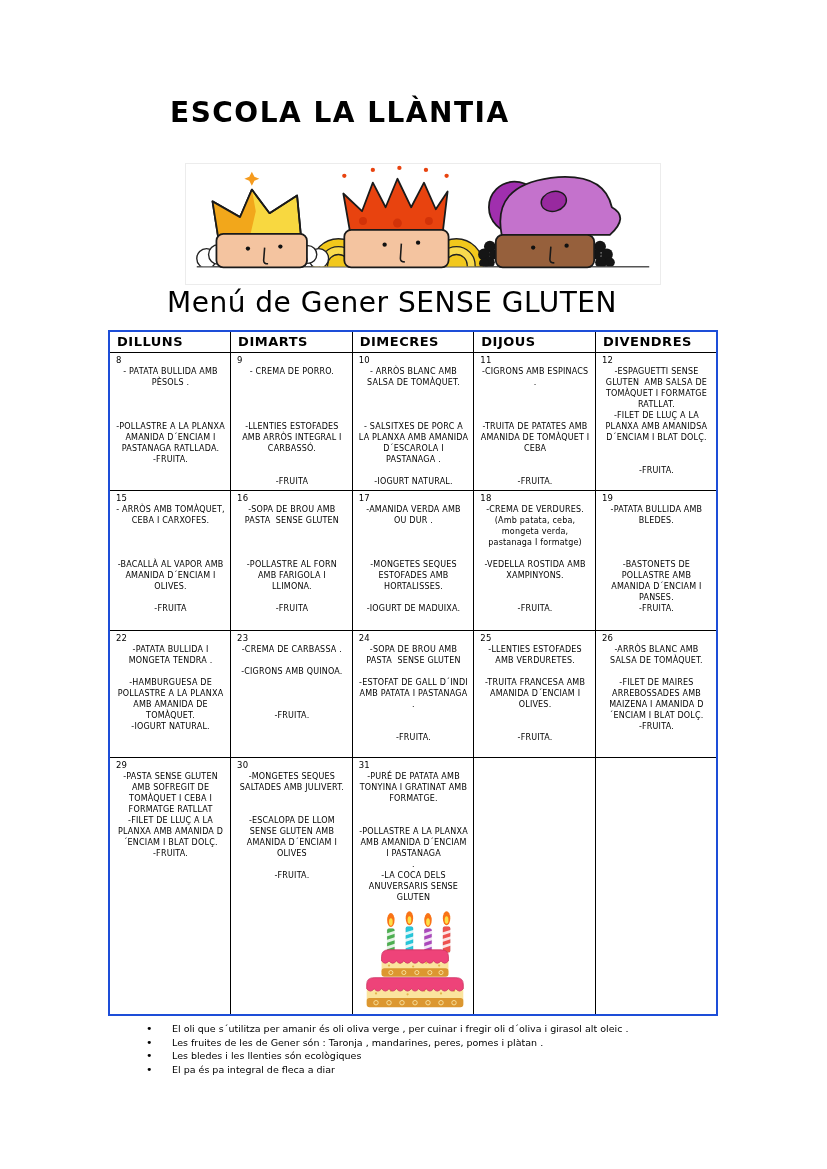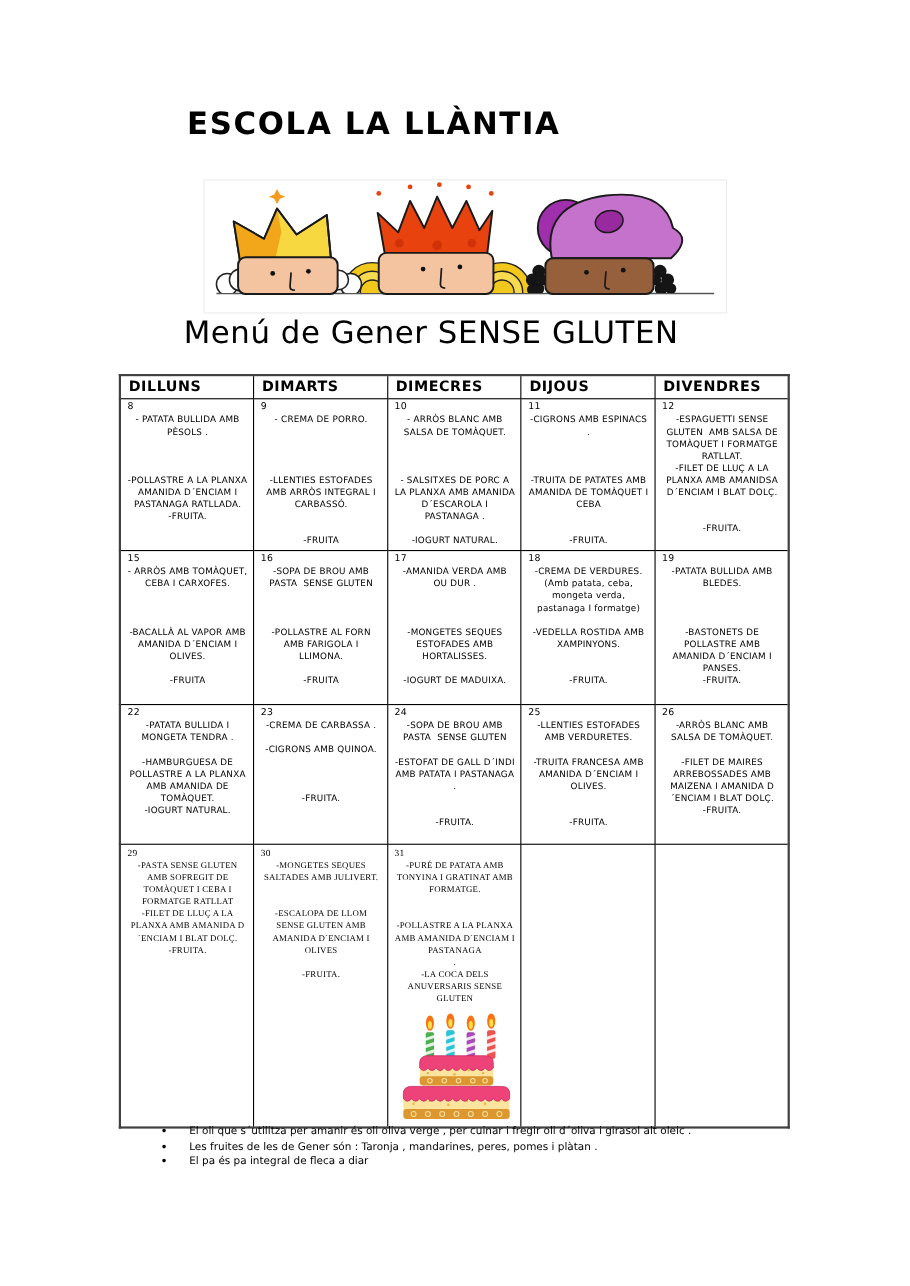--- a/index.html
+++ b/index.html
@@ -15,38 +15,38 @@
   .kings-box {
     position:absolute; left:185px; top:163px; width:476px; height:122px;
     border:1px solid #ececec; background:#fff;
   }
   .kings-box svg { display:block; width:100%; height:100%; }
   .menu-title {
     position:absolute; left:167px; top:286px; margin:0;
     font-size:28px; font-weight:normal; letter-spacing:0.5px;
   }
   table.menu {
-    position:absolute; left:108px; top:340px; width:610px;
+    position:absolute; left:108px; top:330px; width:610px;
     border-collapse:collapse; table-layout:fixed;
-    border:2px solid #404040;
+    border:2px solid #1d4ed8;
   }
   table.menu th {
     border:1px solid #000; border-bottom:1.5px solid #000;
     font-size:13px; font-weight:bold; text-align:left;
     padding:2px 7px; height:21px; letter-spacing:0.5px;
   }
   table.menu td {
     border:1px solid #000; vertical-align:top; overflow:hidden;
     font-size:8px; line-height:11px; padding:2px 5px 2px 6px;
     letter-spacing:0.2px;
   }
   tbody tr:nth-child(1) td { height:138px; }
   tbody tr:nth-child(2) td { height:140px; }
   tbody tr:nth-child(3) td { height:127px; }
-  tbody tr:nth-child(4) td { height:212px;font-family:Liberation Serif, serif; }
+  tbody tr:nth-child(4) td { height:212px; }
   td .date { font-size:8.5px; }
   td .para { white-space:pre-wrap;text-align:center; }
   td .blank { height:11px; }
   svg.cake { display:block; width:112px; height:104px; margin:5px auto 0 auto; }
   ul.notes {
     position:absolute; left:146px; top:1022px; width:580px;
     margin:0; padding:0; list-style:none;
   }
   ul.notes li {
     position:relative; padding-left:26px; font-size:9.5px; line-height:13.5px;
@@ -397,14 +397,15 @@
 </td>
         <td></td>
         <td></td>
       </tr>
     </tbody>
 </table>
 
 <ul class="notes" id="notes">
     <li>El oli que s´utilitza per amanir és oli oliva verge , per cuinar i fregir oli d´oliva i girasol  alt oleic .</li>
     <li>Les fruites  de les de Gener són : Taronja , mandarines, peres, pomes i plàtan .</li>
+    <li>Les bledes i les llenties  són ecològiques</li>
     <li>El pa és pa integral de fleca a diar</li>
   </ul>
 
 </body></html>

